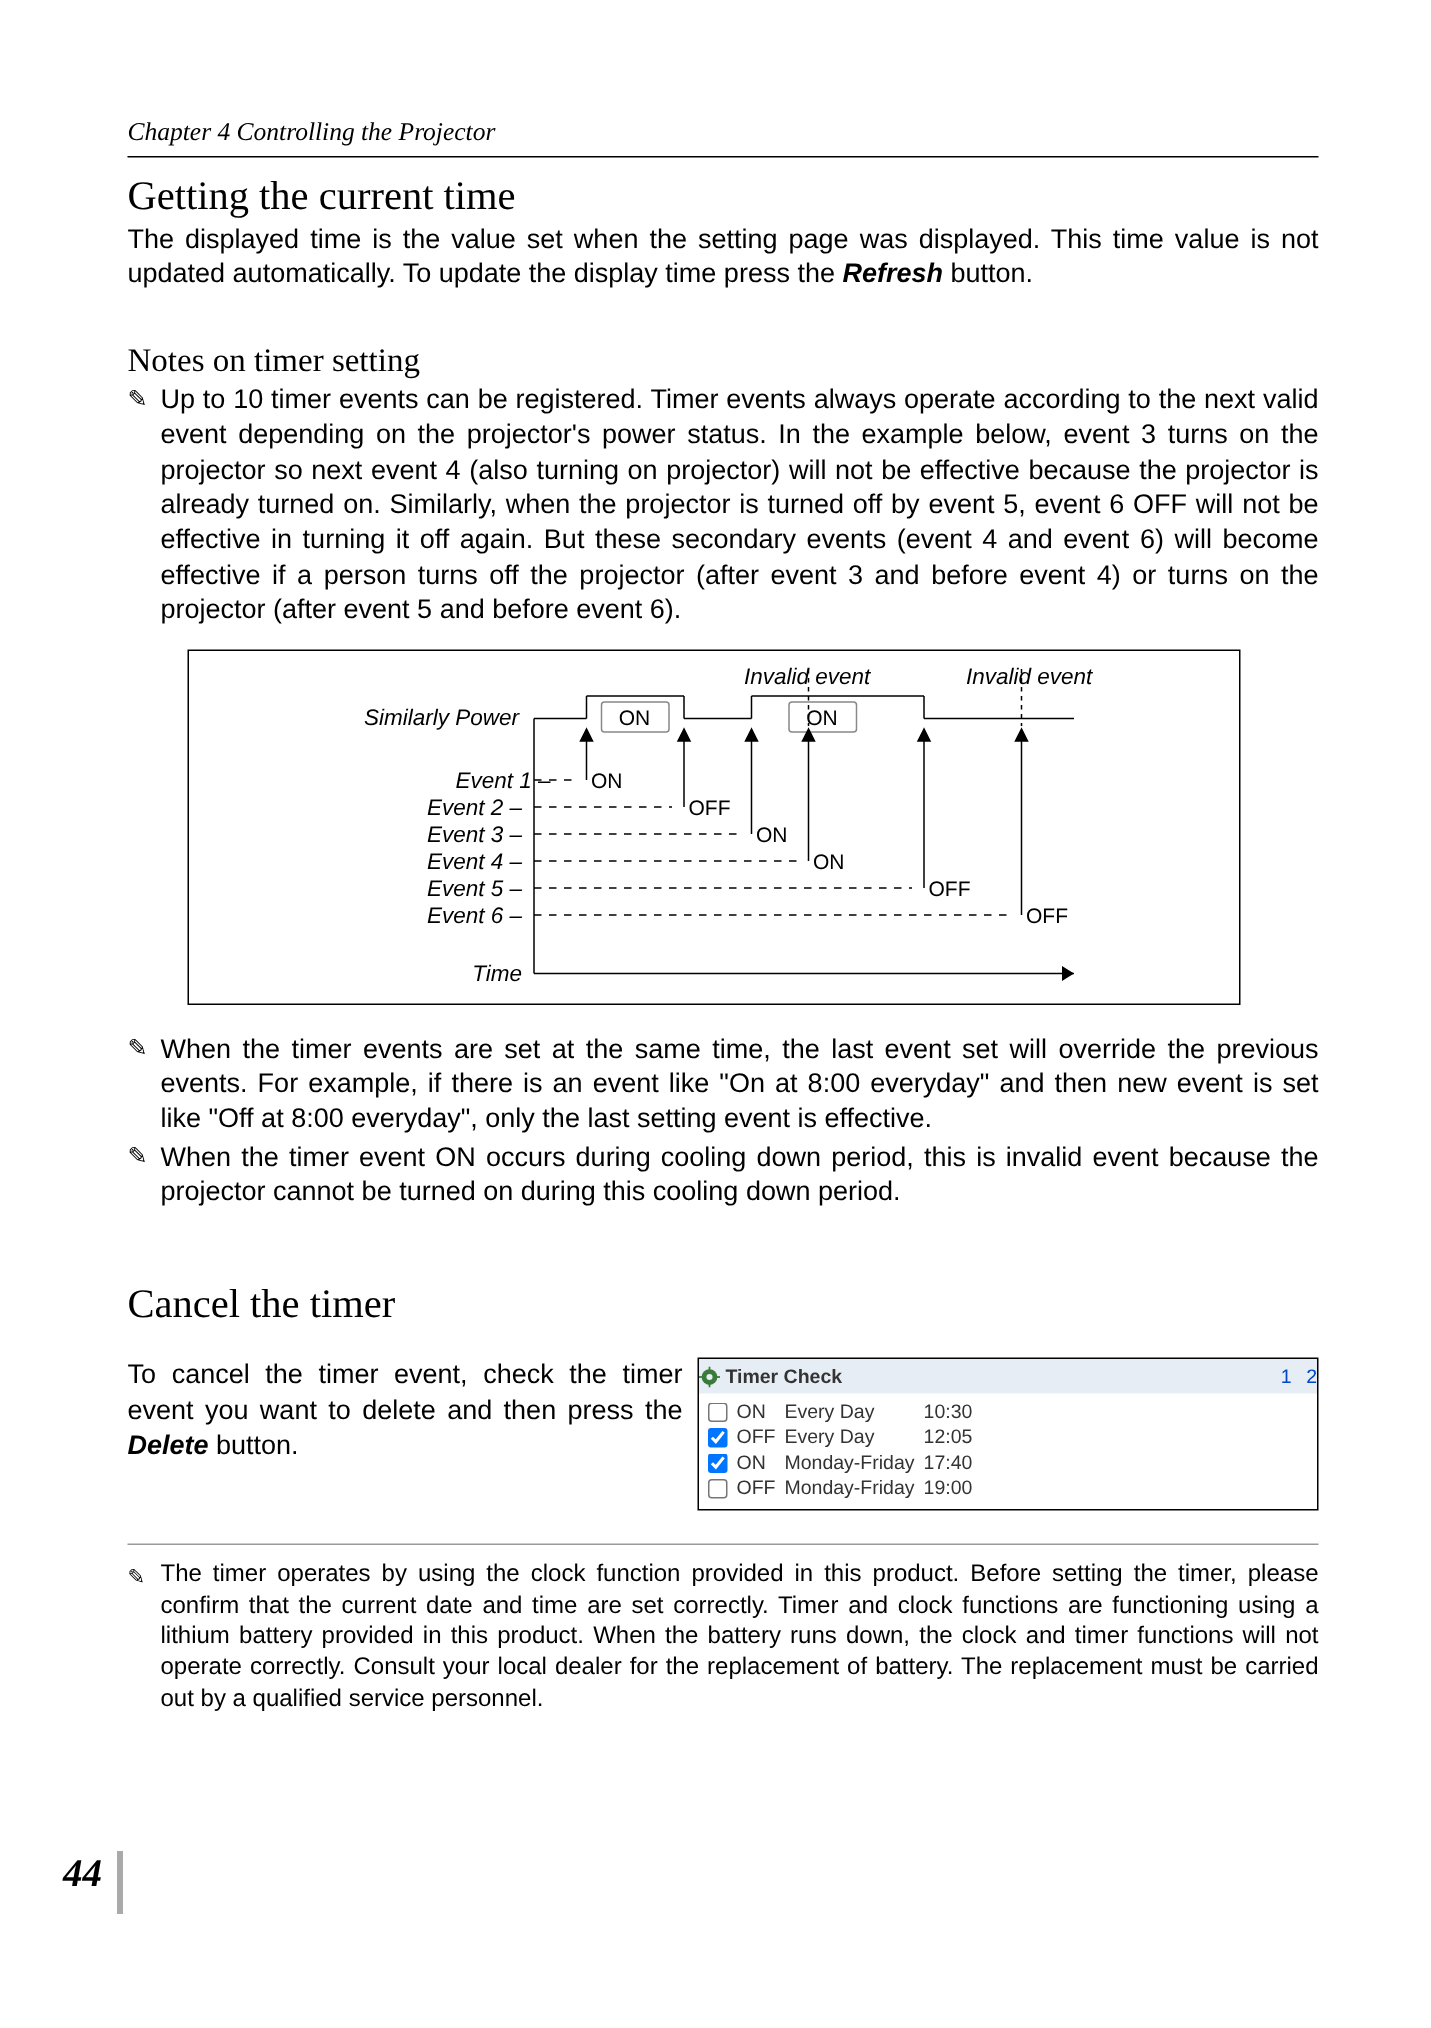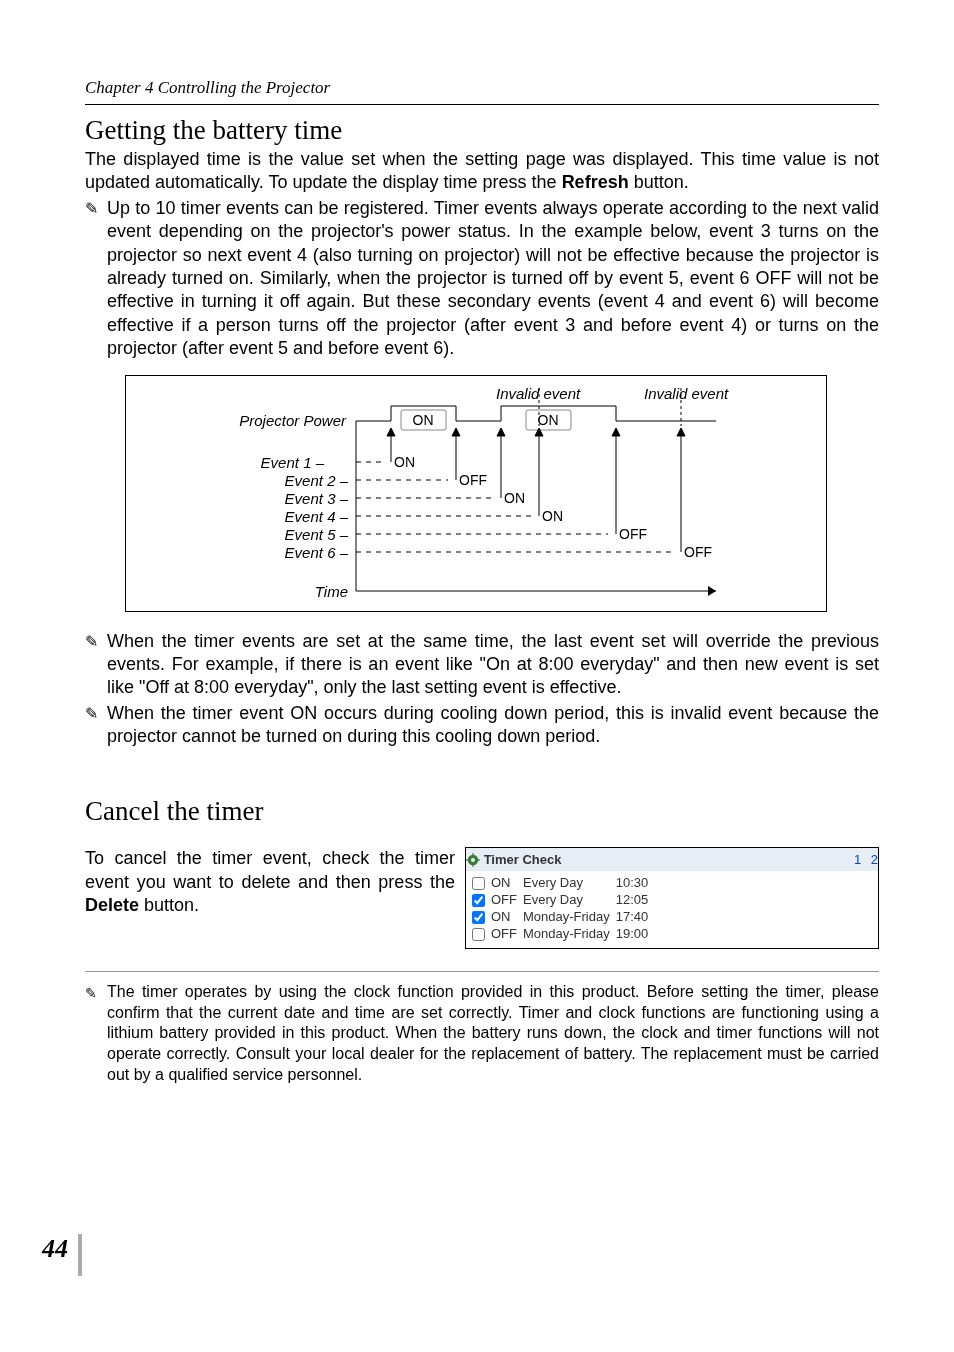--- a/index.html
+++ b/index.html
@@ -41,21 +41,21 @@
     font-size: 27px;
     font-weight: normal;
     margin: 48px 0 20px 0;
   }
   .body-text {
     font-size: 18px;
     line-height: 1.3;
     text-align: justify;
     margin: 0;
   }
-  .body-text .bold { font-weight: bold; }
+  .body-text .bold { font-weight: bold; font-style: italic; }
   .note-block {
     display: flex;
     margin-top: 2px;
   }
   .note-icon {
     flex: 0 0 22px;
     font-size: 16px;
     line-height: 1.3;
     padding-top: 2px;
   }
@@ -154,25 +154,26 @@
     vertical-align: middle;
   }
 </style>
 </head>
 <body>
 
 <div class="page">
 
   <div class="chapter-line">Chapter 4 Controlling the Projector</div>
 
-  <div class="h-main">Getting the battery time</div>
+  <div class="h-main">Getting the current time</div>
   <p class="body-text">
     <span>The displayed time is the value set when the setting page was displayed. This time value is not updated automatically. To update the display time press the </span><span class="bold">Refresh</span><span> button.</span>
   </p>
 
+  <div class="h-sub">Notes on timer setting</div>
 
   <div class="note-block">
     <div class="note-icon">✎</div>
     <div class="note-text">Up to 10 timer events can be registered. Timer events always operate according to the next valid event depending on the projector's power status. In the example below, event 3 turns on the projector so next event 4 (also turning on projector) will not be effective because the projector is already turned on. Similarly, when the projector is turned off by event 5, event 6 OFF will not be effective in turning it off again. But these secondary events (event 4 and event 6) will become effective if a person turns off the projector (after event 3 and before event 4) or turns on the projector (after event 5 and before event 6).</div>
   </div>
 
   <div class="diagram-wrap">
     <svg width="700" height="235" viewBox="0 0 700 235">
 
       <line x1="230" y1="45" x2="230" y2="215" stroke="#000"></line>
@@ -222,22 +223,22 @@
       </g>
       <text x="268" y="91" font-size="14">ON</text>
       <text x="333" y="109" font-size="14">OFF</text>
       <text x="378" y="127" font-size="14">ON</text>
       <text x="416" y="145" font-size="14">ON</text>
       <text x="493" y="163" font-size="14">OFF</text>
       <text x="558" y="181" font-size="14">OFF</text>
     </svg>
     <div class="diag-label" style="left:370px;top:9px;">Invalid event</div>
     <div class="diag-label" style="left:518px;top:9px;">Invalid event</div>
-    <div class="diag-label" style="right:480px;top:36px;">Projector Power</div>
-    <div class="diag-label" style="right:502px;top:78px;"><span>Event 1</span> –</div>
+    <div class="diag-label" style="right:480px;top:36px;">Similarly Power</div>
+    <div class="diag-label" style="right:459px;top:78px;"><span>Event 1</span> –</div>
     <div class="diag-label" style="right:478px;top:96px;margin-left:17px;"><span>Event 2</span> –</div>
     <div class="diag-label" style="right:478px;top:114px;"><span>Event 3</span> –</div>
     <div class="diag-label" style="right:478px;top:132px;"><span>Event 4</span> –</div>
     <div class="diag-label" style="right:478px;top:150px;"><span>Event 5</span> –</div>
     <div class="diag-label" style="right:478px;top:168px;"><span>Event 6</span> –</div>
     <div class="diag-label" style="right:478px;top:207px;">Time</div>
   </div>
 
   <div class="note-block">
     <div class="note-icon">✎</div>

